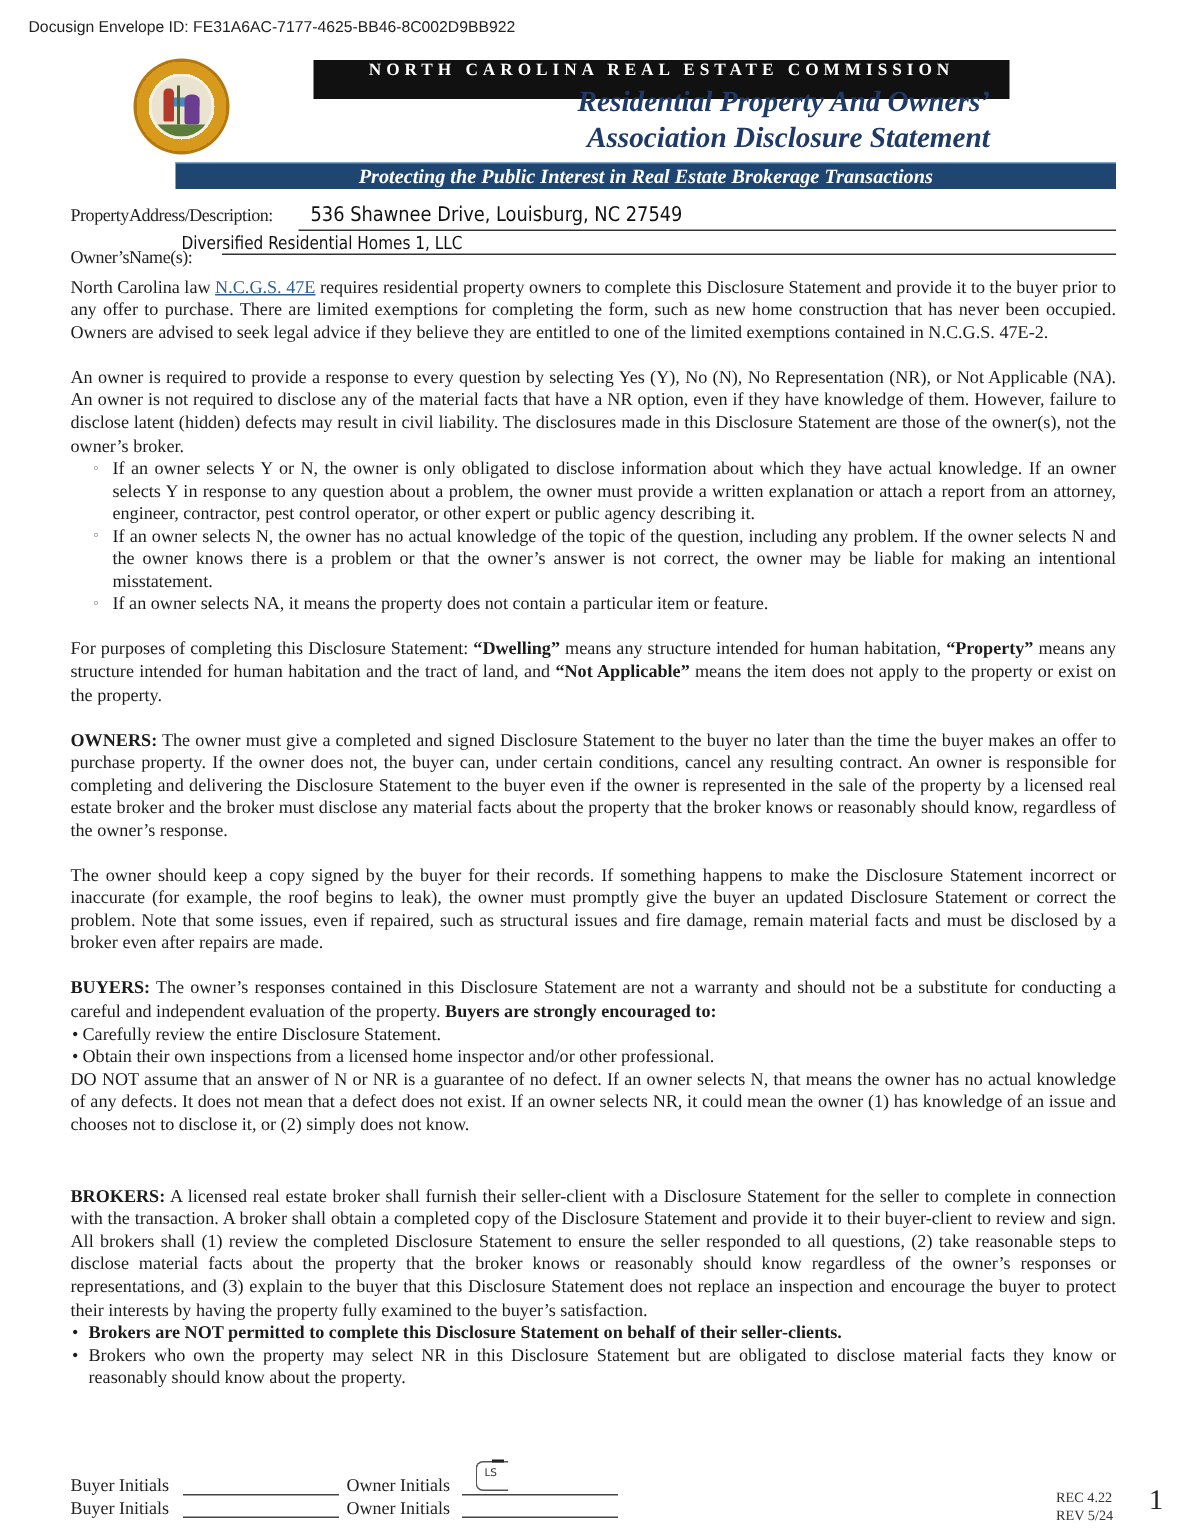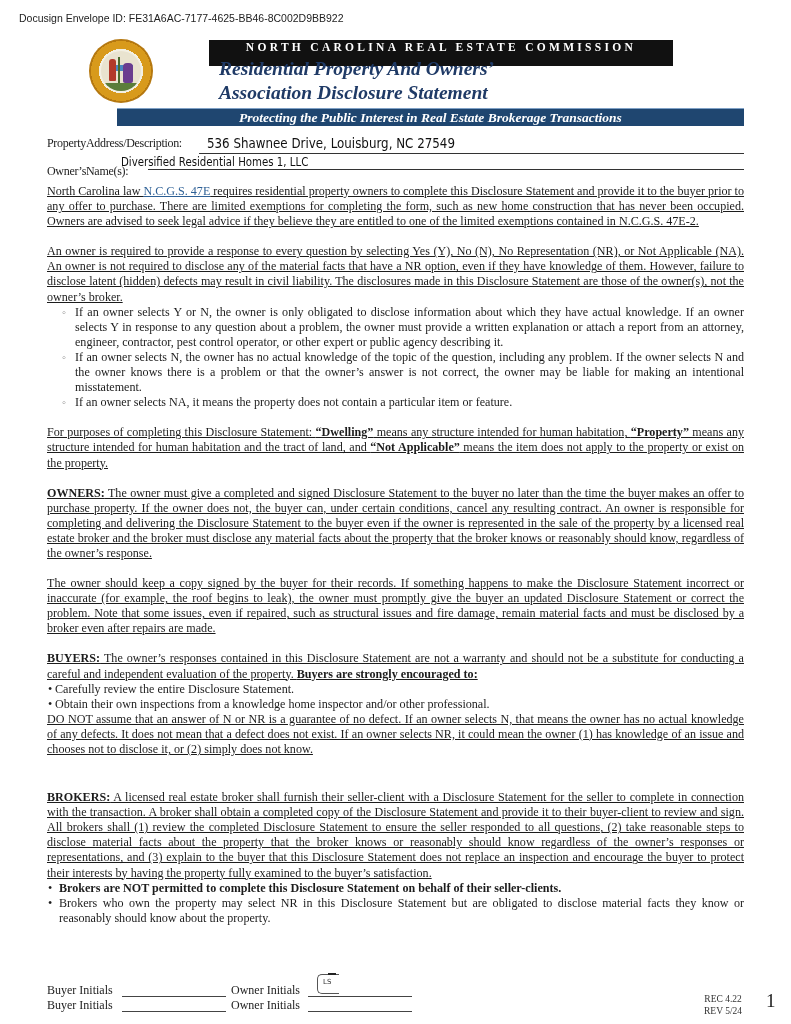--- a/index.html
+++ b/index.html
@@ -13,21 +13,21 @@
   .seal .inner { position: absolute; left: 12px; top: 12px; width: 40px; height: 40px; border-radius: 50%; overflow: hidden; background: #e9e3cf; }
   .seal .fig1 { position: absolute; left: 8px; top: 8px; width: 7px; height: 22px; background: #b23a2a; border-radius: 3px 3px 1px 1px; }
   .seal .fig2 { position: absolute; left: 22px; top: 12px; width: 10px; height: 20px; background: #6a3d8f; border-radius: 4px 4px 2px 2px; }
   .seal .water { position: absolute; left: 14px; top: 14px; width: 18px; height: 6px; background: #4a88c0; }
   .seal .ground { position: absolute; left: 0; bottom: 0; width: 40px; height: 8px; background: #5b7d3a; }
   .seal .pole { position: absolute; left: 17px; top: 6px; width: 2px; height: 26px; background: #4a6b2c; }
 
   .commission { position: absolute; left: 209px; top: 40px; width: 464px; height: 26px; background: #111; color: #fff;
                 font-family: "Liberation Serif", serif; font-weight: bold; font-size: 11.5px; letter-spacing: 3.3px;
                 text-align: center; line-height: 15px; }
-  .title1, .title2 { position: absolute; width: 464px; left: 219px; text-align: left; color: #1f3a66;
+  .title1, .title2 { position: absolute; width: 464px; left: 196px; text-align: right; color: #1f3a66;
                      font-family: "Liberation Serif", serif; font-weight: bold; font-style: italic; font-size: 19.5px; line-height: 22px; }
   .title1 { top: 58px; }
   .title2 { top: 82px; }
 
   .banner { position: absolute; left: 117px; top: 108px; width: 627px; height: 18px; background: #1f4670;
             border-top: 1px solid #7fa1c6; color: #fff; font-family: "Liberation Serif", serif; font-weight: bold; font-style: italic;
             font-size: 13.5px; line-height: 18px; text-align: center; }
 
   .field-row { position: absolute; left: 47px; font-size: 12px; color: #222; }
   .field-row .label { position: absolute; left: 0; white-space: nowrap; letter-spacing: -0.3px; }
@@ -36,40 +36,40 @@
   .row-addr { top: 136px; width: 700px; height: 20px; }
   .row-addr .label { top: 0; text-align: right; }
   .row-addr .line { left: 152px; top: 17px; width: 545px; }
   .row-addr .value { left: 160px; top: -1px; font-size: 13.5px; font-family: "DejaVu Sans", sans-serif; transform: scaleX(0.88); transform-origin: left; }
   .row-owner { top: 154px; width: 700px; height: 20px; }
   .row-owner .label { top: 10px; }
   .row-owner .line { left: 101px; top: 15px; width: 596px; }
   .row-owner .value { left: 74px; top: 1px; font-size: 12px; font-family: "DejaVu Sans", sans-serif; transform: scaleX(0.85); transform-origin: left; }
 
   .body { position: absolute; left: 47px; top: 184px; width: 697px; font-size: 12.1px; line-height: 15.1px; text-align: justify; color: #1c1c1c; }
-  .body p { margin-bottom: 15px; text-decoration: underline; }
+  .body p { margin-bottom: 15px; }
   .body p.tight { margin-bottom: 0; }
   .body a { color: #2c5f95; text-decoration: underline; }
   .body ul.circ { list-style: none; margin: 0 0 15px 0; padding: 0; }
   .body ul.circ li { position: relative; padding-left: 28px; }
   .body ul.circ li::before { content: "\25E6"; position: absolute; left: 15px; top: 0; color: #888; font-size: 11px; }
   .body ul.dots { list-style: none; margin: 0; padding: 0; }
   .body ul.dots li { position: relative; padding-left: 12px; }
   .body ul.dots li::before { content: "\2022"; position: absolute; left: 1px; top: 0; }
   .body b { font-weight: bold; }
 
   .footer { position: absolute; left: 47px; top: 983px; width: 720px; font-size: 12px; color: #222; }
   .init-row { position: absolute; left: 0; height: 15px; white-space: nowrap; }
   .init-row .lbl { position: absolute; top: 0; }
   .init-row .uline { position: absolute; top: 13px; height: 1px; background: #444; }
   .r1 { top: 0; } .r2 { top: 15px; }
   .stamp { position: absolute; left: 270px; top: -9px; width: 22px; height: 20px; border: 1px solid #555; border-radius: 5px 0 0 5px;
            border-right: none; font-size: 7px; line-height: 8px; color: #333; padding: 3px 0 12px 5px; font-family: "DejaVu Sans", sans-serif; }
   .stamp::before { content: ""; position: absolute; left: 10px; top: -2px; width: 8px; height: 2px; background: #222; }
-  .rev { position: absolute; left: 657px; top: 10px; font-size: 9.5px; line-height: 12px; color: #333; text-align: center; }
+  .rev { position: absolute; left: 657px; top: 10px; font-size: 9.5px; line-height: 12px; color: #333; text-align: left; }
   .pagenum { position: absolute; left: 719px; top: 7px; font-size: 19px; color: #222; }
 </style>
 </head>
 <body>
 
 <div class="envelope">Docusign Envelope ID: FE31A6AC-7177-4625-BB46-8C002D9BB922</div>
 
 <div class="seal">
   <div class="inner">
     <div class="water"></div>
@@ -108,21 +108,21 @@
 
   <p><span>For purposes of completing this Disclosure Statement: </span><b>“Dwelling”</b><span> means any structure intended for human habitation, </span><b>“Property”</b><span> means any structure intended for human habitation and the tract of land, and </span><b>“Not Applicable”</b><span> means the item does not apply to the property or exist on the property.</span></p>
 
   <p><b>OWNERS:</b><span> The owner must give a completed and signed Disclosure Statement to the buyer no later than the time the buyer makes an offer to purchase property. If the owner does not, the buyer can, under certain conditions, cancel any resulting contract. An owner is responsible for completing and delivering the Disclosure Statement to the buyer even if the owner is represented in the sale of the property by a licensed real estate broker and the broker must disclose any material facts about the property that the broker knows or reasonably should know, regardless of the owner’s response.</span></p>
   <p>The owner should keep a copy signed by the buyer for their records. If something happens to make the Disclosure Statement incorrect or inaccurate (for example, the roof begins to leak), the owner must promptly give the buyer an updated Disclosure Statement or correct the problem. Note that some issues, even if repaired, such as structural issues and fire damage, remain material facts and must be disclosed by a broker even after repairs are made.</p>
 
   <div style="margin-bottom:33px;">
     <p class="tight"><b>BUYERS:</b><span> The owner’s responses contained in this Disclosure Statement are not a warranty and should not be a substitute for conducting a careful and independent evaluation of the property. </span><b>Buyers are strongly encouraged to:</b></p>
     <ul class="dots">
       <li style="padding-left:8px;">Carefully review the entire Disclosure Statement.</li>
-      <li style="padding-left:8px;">Obtain their own inspections from a knowledge home inspector and/or other professional.</li>
+      <li style="padding-left:8px;">Obtain their own inspections from a licensed home inspector and/or other professional.</li>
     </ul>
     <p class="tight">DO NOT assume that an answer of N or NR is a guarantee of no defect. If an owner selects N, that means the owner has no actual knowledge of any defects. It does not mean that a defect does not exist. If an owner selects NR, it could mean the owner (1) has knowledge of an issue and chooses not to disclose it, or (2) simply does not know.</p>
   </div>
 
   <div>
     <p class="tight"><b>BROKERS:</b><span> A licensed real estate broker shall furnish their seller-client with a Disclosure Statement for the seller to complete in connection with the transaction. A broker shall obtain a completed copy of the Disclosure Statement and provide it to their buyer-client to review and sign. All brokers shall (1) review the completed Disclosure Statement to ensure the seller responded to all questions, (2) take reasonable steps to disclose material facts about the property that the broker knows or reasonably should know regardless of the owner’s responses or representations, and (3) explain to the buyer that this Disclosure Statement does not replace an inspection and encourage the buyer to protect their interests by having the property fully examined to the buyer’s satisfaction.</span></p>
     <ul class="dots">
       <li><b>Brokers are NOT permitted to complete this Disclosure Statement on behalf of their seller-clients.</b></li>
       <li>Brokers who own the property may select NR in this Disclosure Statement but are obligated to disclose material facts they know or reasonably should know about the property.</li>
     </ul>

